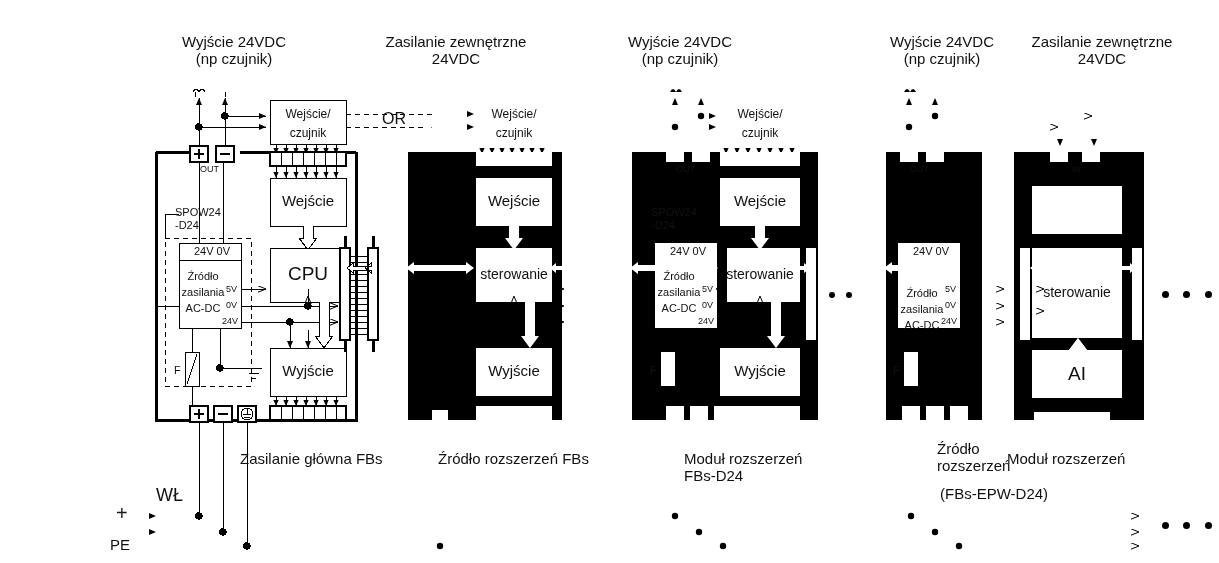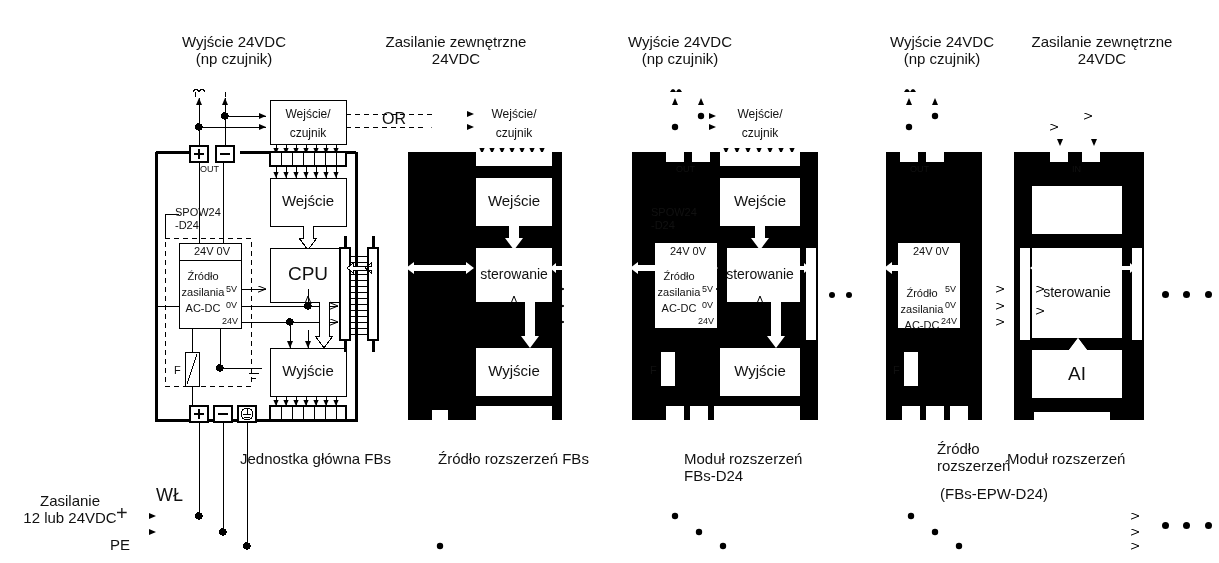--- a/index.html
+++ b/index.html
@@ -707,31 +707,29 @@
 AC-DC</div>
 <div class="tiny" style="left:941px;top:284px;">5V</div>
 <div class="tiny" style="left:941px;top:300px;">0V</div>
 <div class="tiny" style="left:937px;top:316px;">24V</div>
 <div class="mid" style="left:889px;top:364px;">F</div>
 
 <div class="tiny" style="left:1068px;top:164px;">IN</div>
 <div class="blk" style="left:1028px;top:284px;width:90px;font-size:14px;">sterowanie</div>
 <div class="big" style="left:1028px;top:364px;width:90px;">AI</div>
 
-<div class="cap" style="left:236px;top:450px;">Jednostka główna FBs</div>
+<div class="cap" style="left:236px;top:450px;">Zasilanie główna FBs</div>
 <div class="cap" style="left:434px;top:450px;">Źródło rozszerzeń FBs</div>
 <div class="cap" style="left:680px;top:450px;">Moduł rozszerzeń
 FBs-D24</div>
 <div class="cap" style="left:933px;top:440px;">Źródło
 rozszerzeń</div>
 <div class="cap" style="left:936px;top:485px;">(FBs-EPW-D24)</div>
 <div class="cap" style="left:1003px;top:450px;">Moduł rozszerzeń</div>
 
-<div class="cap" style="left:18px;top:492px;text-align:center;width:96px;">Zasilanie
-12 lub 24VDC</div>
 <div class="cap" style="left:152px;top:487px;font-size:18px;">WŁ</div>
 <div style="position:absolute;left:112px;top:503px;font-size:20px;line-height:20px;">+</div>
 <div style="position:absolute;left:112px;top:521px;font-size:16px;line-height:16px;opacity:0;">–</div>
 <div class="cap" style="left:106px;top:536px;font-size:15px;">PE</div>
 
 <div style="position:absolute;left:825px;top:284px;">
   <span style="display:inline-block;width:6px;height:6px;border-radius:50%;background:#000;margin-right:7px;"></span>
   <span style="display:inline-block;width:6px;height:6px;border-radius:50%;background:#000;"></span>
 </div>
 <div style="position:absolute;left:1158px;top:284px;">

